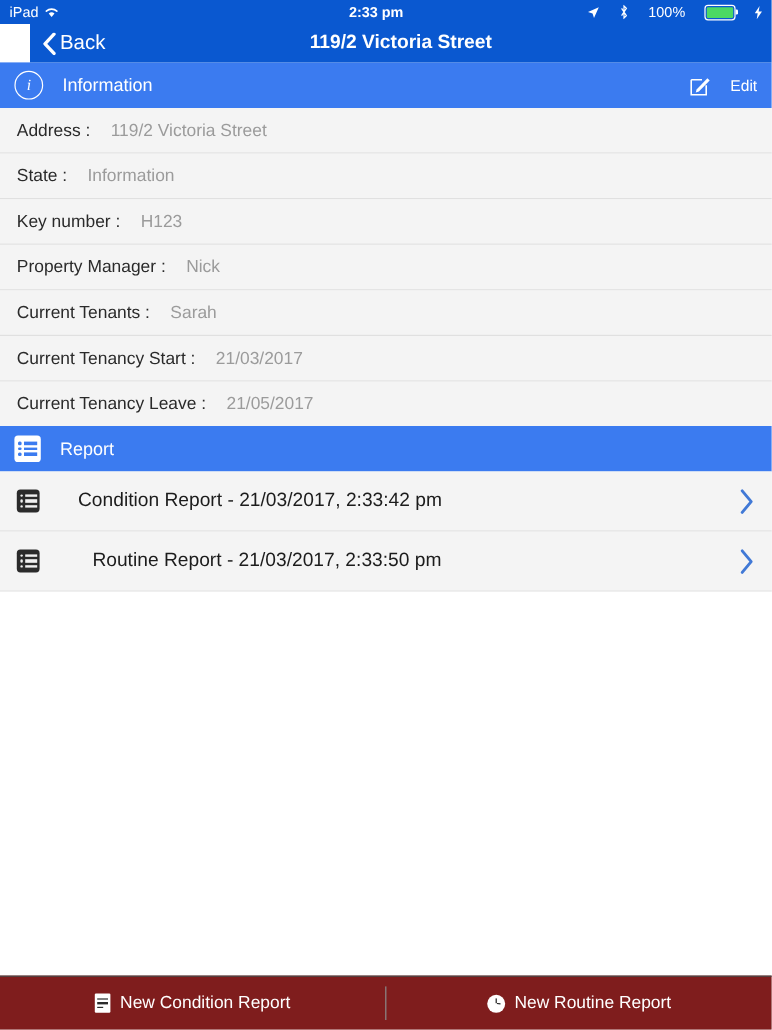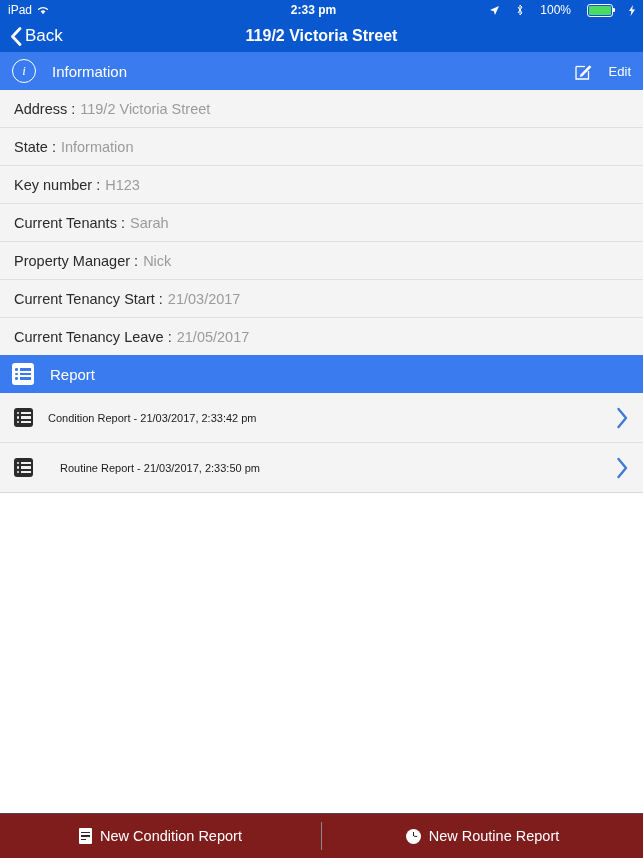--- a/index.html
+++ b/index.html
@@ -83,20 +83,21 @@
 
   
   .nav-bar {
     height: 32px;
     background: #0A58D0;
     display: flex;
     align-items: center;
     position: relative;
     flex: 0 0 auto;
     padding: 0 10px;
+    margin-left: 25px;
   }
   .back-button {
     display: flex;
     align-items: center;
     gap: 3px;
     color: #ffffff;
     font-size: 17px;
     cursor: pointer;
     z-index: 2;
   }
@@ -140,20 +141,21 @@
     flex: 0 0 auto;
   }
   .info-row {
     height: 37px;
     display: flex;
     align-items: center;
     padding: 0 14px;
     border-bottom: 1px solid #E0E0E0;
     font-size: 14.5px;
     background: #F4F4F4;
+    gap: 12px;
   }
   .info-row:last-child { border-bottom: none; }
   .info-label { color: #2A2A2A; }
   .info-value { color: #9B9B9B; margin-left: 5px; }
 
   
   .report-list {
     background: #F4F4F4;
     flex: 0 0 auto;
     border-bottom: 1px solid #D9D9D9;
@@ -162,23 +164,23 @@
     height: 49px;
     display: flex;
     align-items: center;
     padding: 0 14px;
     border-bottom: 1px solid #E0E0E0;
     background: #F4F4F4;
     cursor: pointer;
   }
   .report-row:last-child { border-bottom: none; gap: 12px; }
   .report-label {
-    font-size: 11px;
+    font-size: 16px;
     color: #1C1C1C;
-    margin-left: 15px;
+    margin-left: 32px;
   }
   .chevron {
     margin-left: auto;
     color: #4179D6;
   }
 
   .filler { flex: 1 1 auto; background: #ffffff; }
 
   
   .toolbar {
@@ -361,26 +363,26 @@
     </div>
     <div class="info-row">
       <span class="info-label">State :</span>
       <span class="info-value">Information</span>
     </div>
     <div class="info-row">
       <span class="info-label">Key number :</span>
       <span class="info-value">H123</span>
     </div>
     <div class="info-row">
+      <span class="info-label">Property Manager :</span>
+      <span class="info-value">Nick</span>
+    </div>
+    <div class="info-row">
       <span class="info-label">Current Tenants :</span>
       <span class="info-value">Sarah</span>
-    </div>
-    <div class="info-row">
-      <span class="info-label">Property Manager :</span>
-      <span class="info-value">Nick</span>
     </div>
     <div class="info-row">
       <span class="info-label">Current Tenancy Start :</span>
       <span class="info-value">21/03/2017</span>
     </div>
     <div class="info-row">
       <span class="info-label">Current Tenancy Leave :</span>
       <span class="info-value">21/05/2017</span>
     </div>
   </div>

